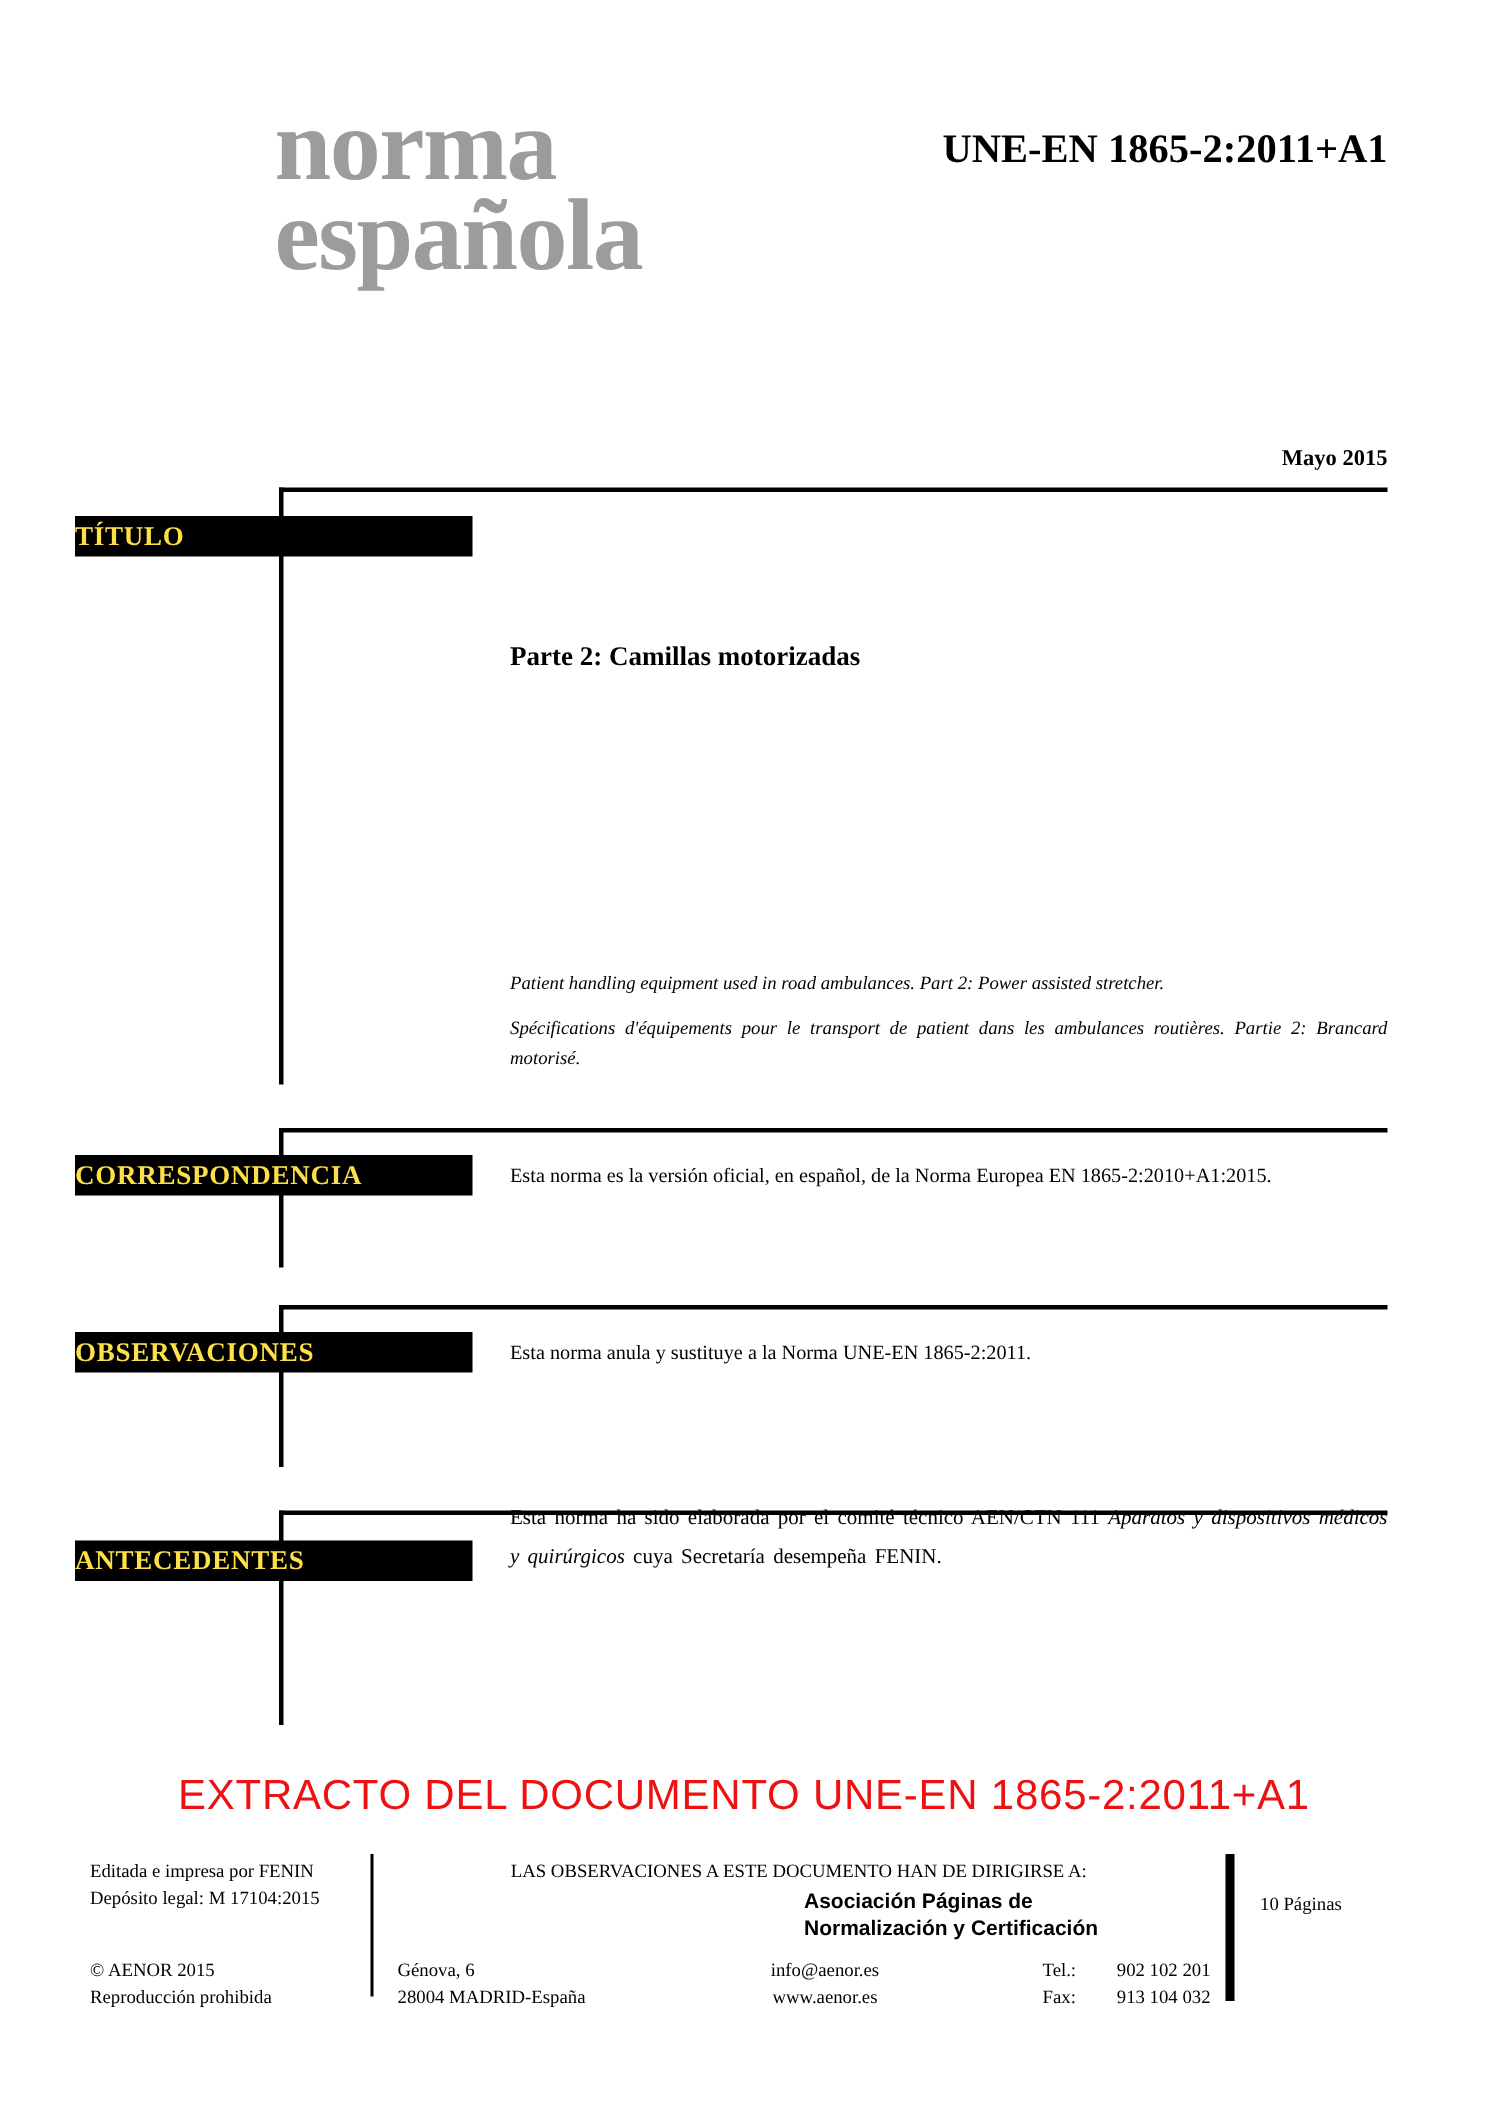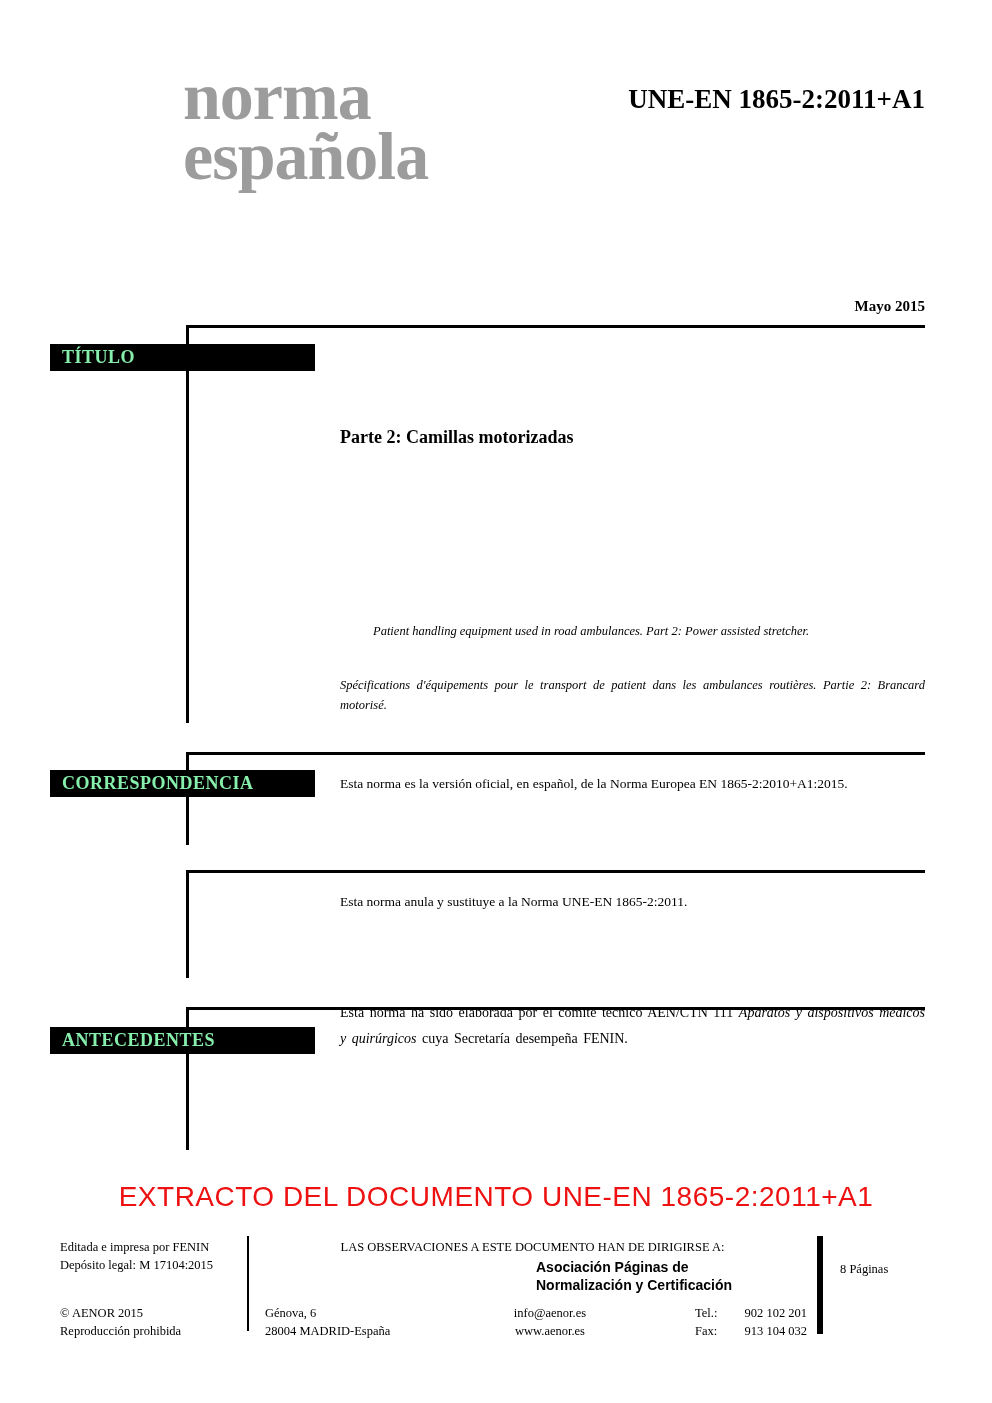--- a/index.html
+++ b/index.html
@@ -24,23 +24,23 @@
   }
   .issue-date{
     position:absolute;right:67px;top:298px;
     font-size:15px;font-weight:bold;text-align:right;
   }
   
   .hrule{position:absolute;left:186px;width:739px;height:3px;background:#000;}
   .vrule{position:absolute;left:186px;width:3px;background:#000;}
   .label-box{
     position:absolute;left:50px;width:265px;height:27px;
-    background:#000;color:#86efac;
+    background:#000;color:#fde047;
     font-size:18px;font-weight:bold;line-height:27px;
-    padding-left:12px;box-sizing:border-box;
+    box-sizing:border-box;
     letter-spacing:0.5px;
   }
   .body-col{position:absolute;left:340px;width:585px;}
   .title-text{
     font-size:18px;font-weight:bold;line-height:27px;
     text-align:justify;
   }
   .subtitle-text{font-size:18px;font-weight:bold;line-height:27px;}
   .translation{
     font-size:12.5px;font-style:italic;line-height:20px;text-align:justify;
@@ -88,30 +88,31 @@
     <div>norma</div>
     <div>española</div>
   </div>
   <div class="doc-code">UNE-EN 1865-2:2011+A1</div>
   <div class="issue-date">Mayo 2015</div>
 
   <div class="hrule" style="top:325px;"></div>
   <div class="vrule" style="top:325px;height:398px;"></div>
   <div class="label-box" style="top:344px;">TÍTULO</div>
   <div class="body-col subtitle-text" style="top:424px;">Parte 2: Camillas motorizadas</div>
-  <div class="body-col translation" style="top:621px;margin-left:33px;">Patient handling equipment used in road ambulances. Part 2: Power assisted stretcher.</div>
+  <div class="body-col translation" style="top:645px;">Patient handling equipment used in road ambulances. Part 2: Power assisted stretcher.</div>
   <div class="body-col translation" style="top:675px;">Spécifications d'équipements pour le transport de patient dans les ambulances routières. Partie 2: Brancard motorisé.</div>
 
   <div class="hrule" style="top:752px;"></div>
   <div class="vrule" style="top:752px;height:93px;"></div>
   <div class="label-box" style="top:770px;">CORRESPONDENCIA</div>
   <div class="body-col section-text nowrap" style="top:771px;">Esta norma es la versión oficial, en español, de la Norma Europea EN 1865-2:2010+A1:2015.</div>
 
   <div class="hrule" style="top:870px;"></div>
   <div class="vrule" style="top:870px;height:108px;"></div>
+  <div class="label-box" style="top:888px;">OBSERVACIONES</div>
   <div class="body-col section-text" style="top:889px;">Esta norma anula y sustituye a la Norma UNE-EN 1865-2:2011.</div>
 
   <div class="hrule" style="top:1007px;"></div>
   <div class="vrule" style="top:1007px;height:143px;"></div>
   <div class="label-box" style="top:1027px;">ANTECEDENTES</div>
   <div class="body-col just" style="top:1000px;">
     <span>Esta norma ha sido elaborada por el comité técnico AEN/CTN 111</span>
     <span class="it">Aparatos y dispositivos médicos y quirúrgicos</span>
     <span>cuya Secretaría desempeña FENIN.</span>
   </div>
@@ -146,15 +147,15 @@
     <div class="row">
       <span>Tel.:</span>
       <span>902 102 201</span>
     </div>
     <div class="row">
       <span>Fax:</span>
       <span>913 104 032</span>
     </div>
   </div>
   <div class="f-thick-bar"></div>
-  <div class="f-pages">8 Páginas</div>
+  <div class="f-pages">10 Páginas</div>
 
 </div>
 
 </body></html>

